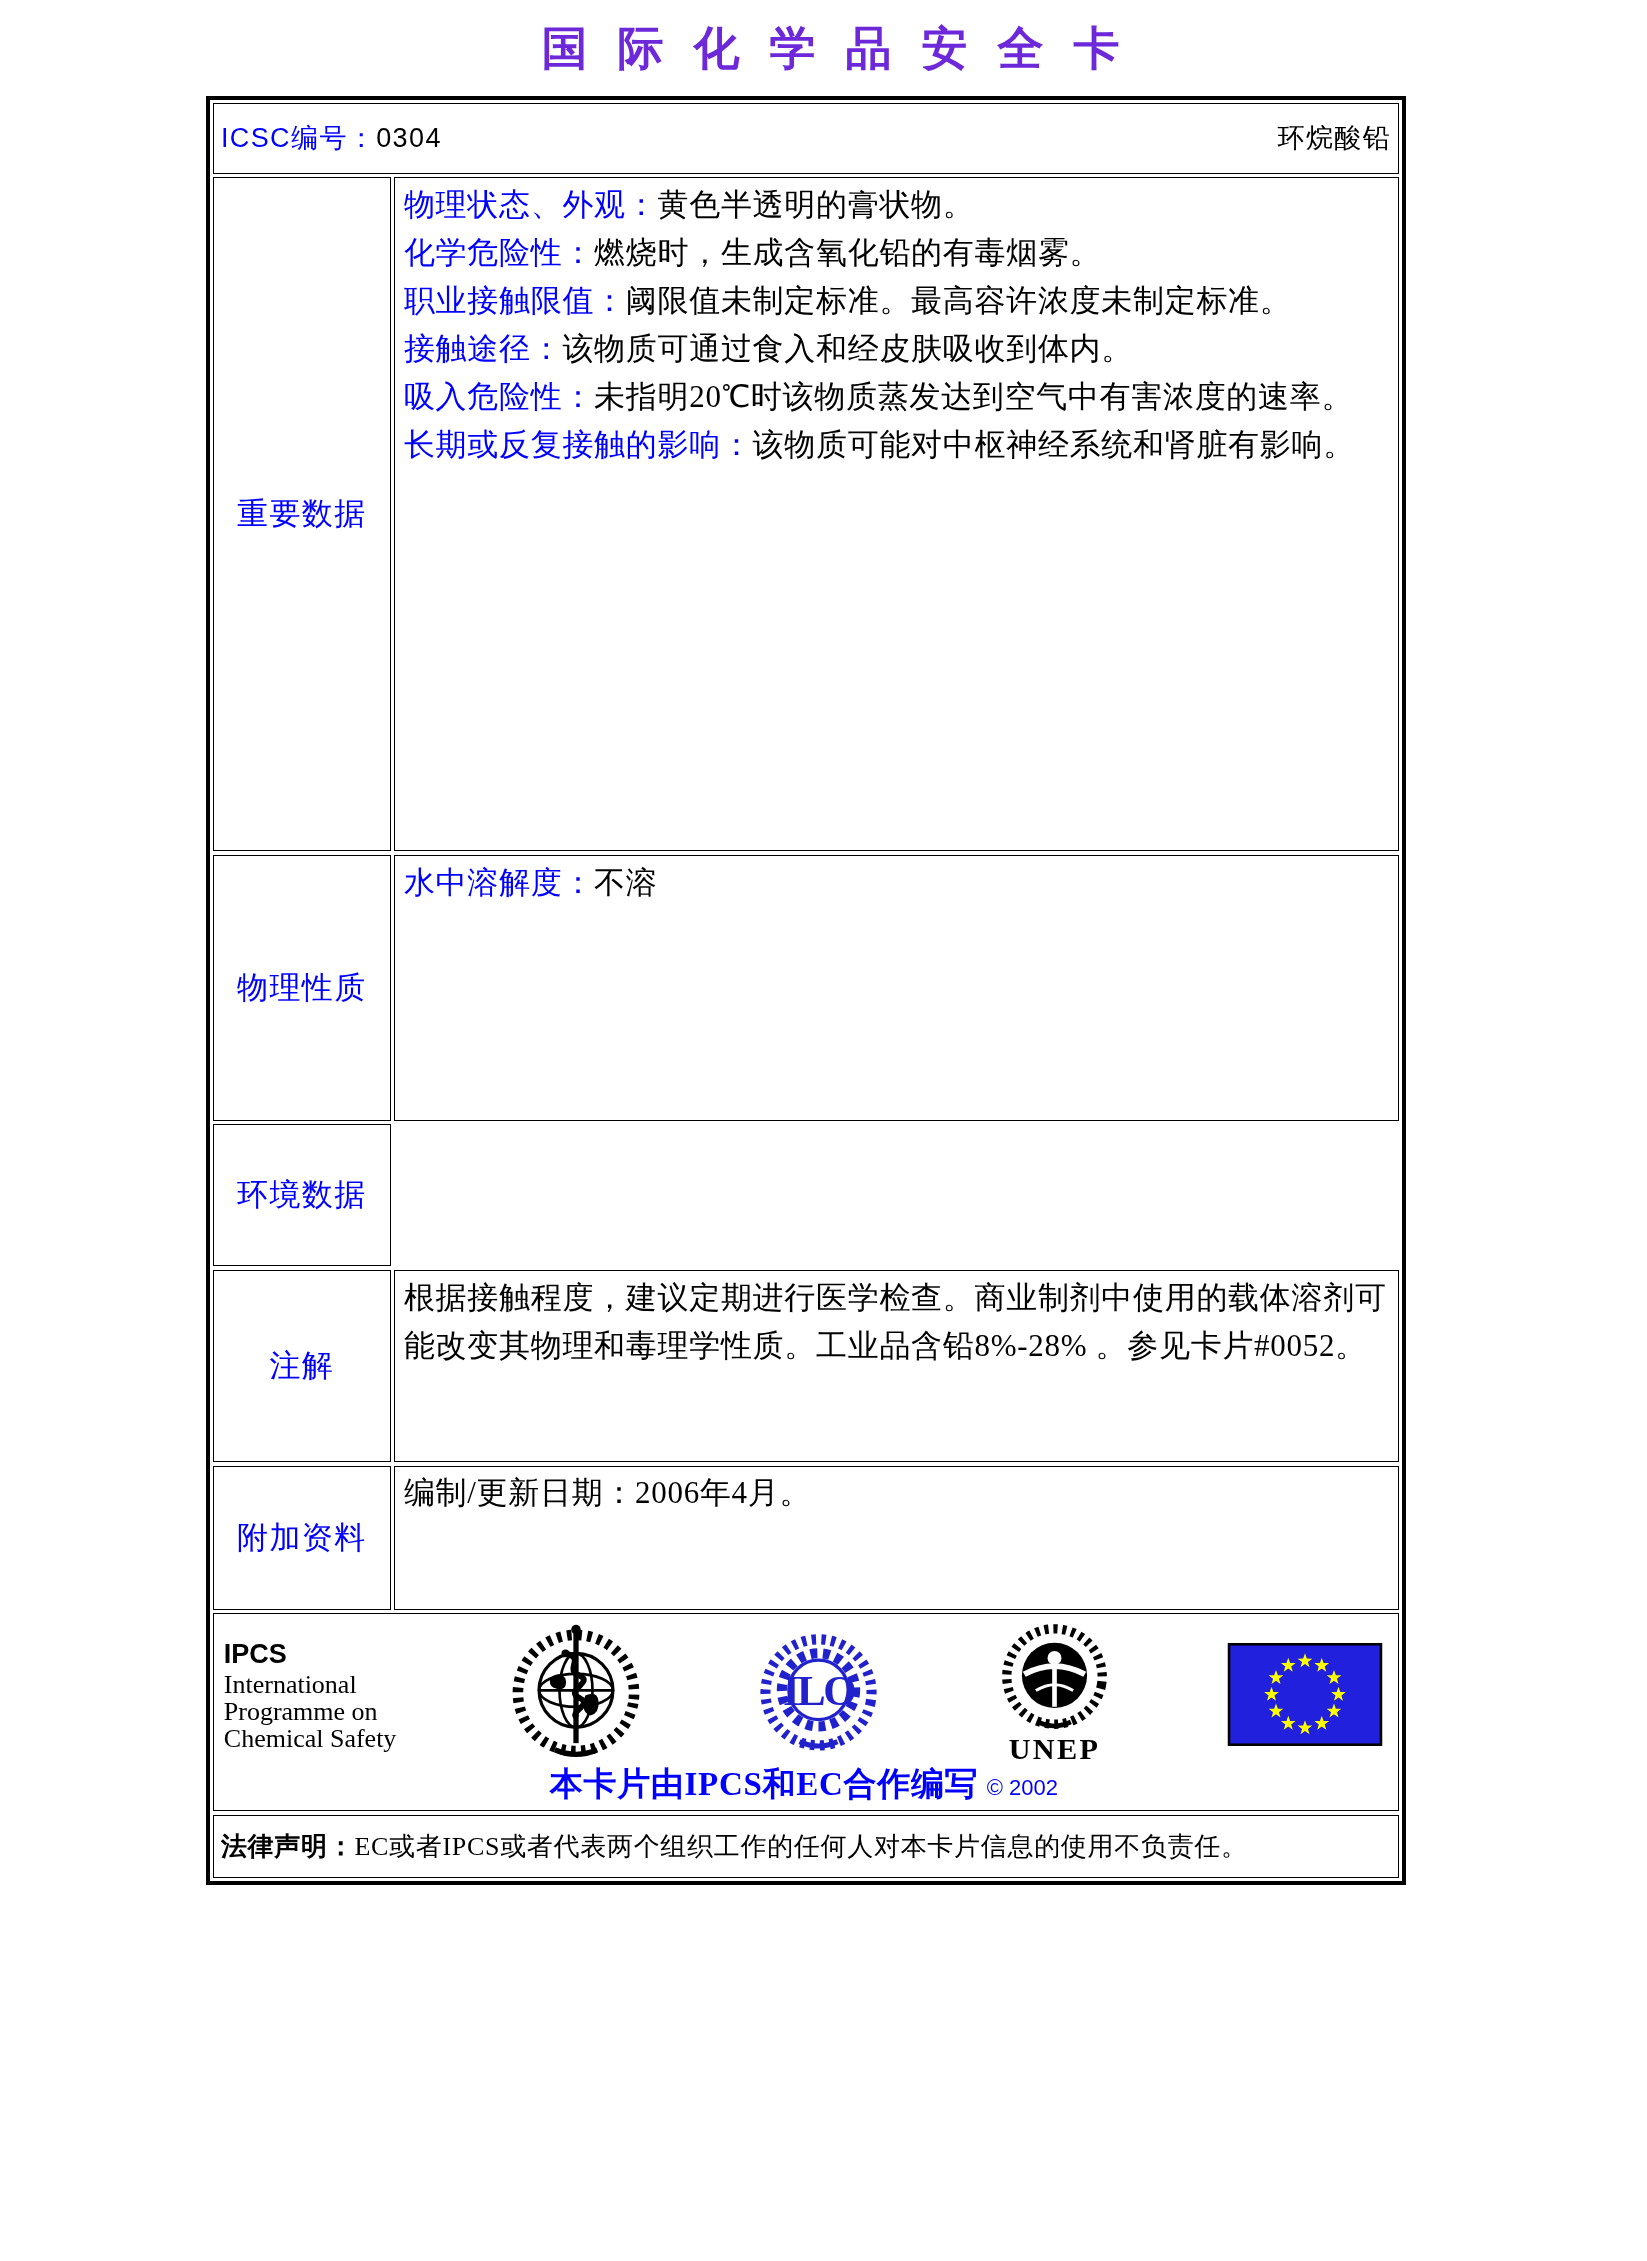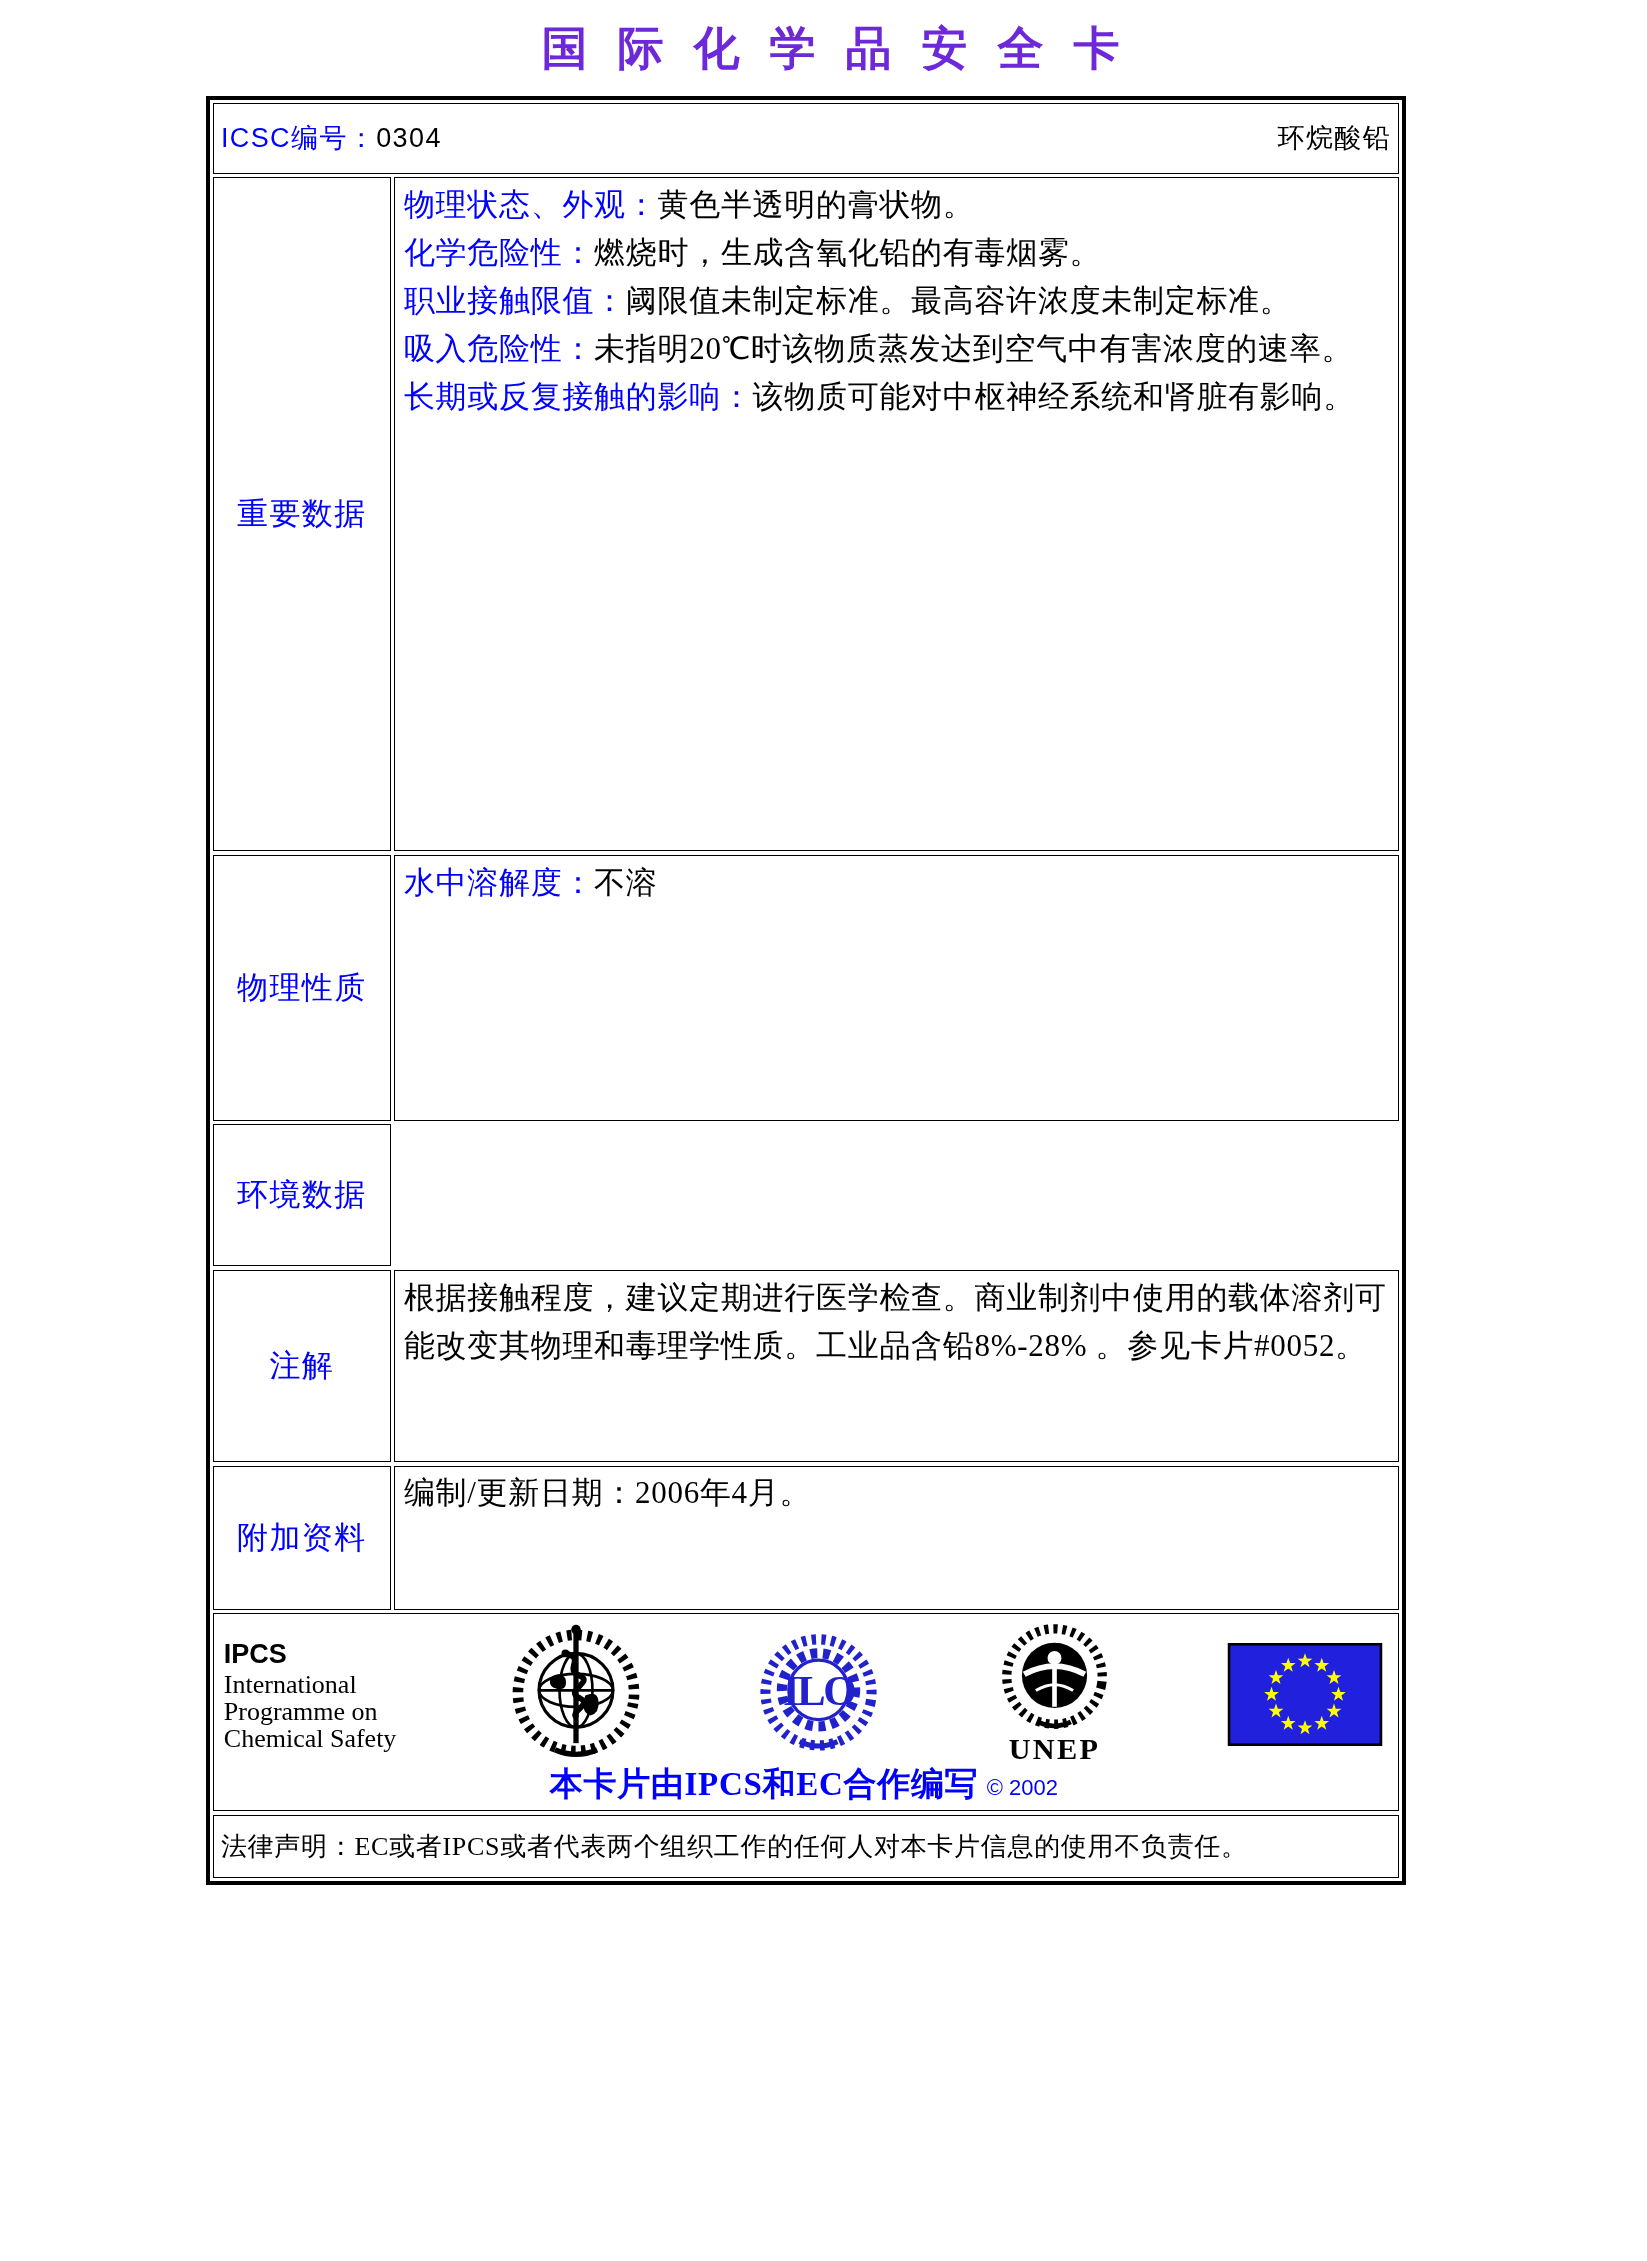--- a/index.html
+++ b/index.html
@@ -40,21 +40,21 @@
   .who-logo{margin-top:1.4px;}
   .ilo-logo{margin-top:13px;}
   .unep-logo{margin-top:2.8px;}
   .eu-flag{margin-top:23px;}
   .copyright{text-align:center;margin-top:1.4px;color:#0000ff;white-space:nowrap;}
   .copyright .main{font-weight:bold;font-size:33px;letter-spacing:0.7px;font-family:Liberation Serif, serif;}
   .copyright .year{font-size:22px;margin-left:8.5px;}
   
   .legal-cell{flex:1;display:flex;align-items:center;padding:0 7.1px;
        font-size:26px;letter-spacing:0.7px;}
-  .legal-label{font-weight:normal;text-align:right;}
+  .legal-label{font-weight:bold;text-align:right;}
   .legal-text{font-family:"Liberation Serif",serif;}
   .nowrap{white-space:nowrap;}
 </style>
 </head>
 <body>
 
 <div class="page-title" style="color:#6d28d9">国际化学品安全卡</div>
 
 <div class="card">
 
@@ -68,20 +68,21 @@
   </div>
 
   <div class="row r-important">
     <div class="cell label-cell">
       <span class="lbl">重要数据</span>
     </div>
     <div class="cell content-cell">
       <div><span class="lbl">物理状态、外观：</span><span class="txt">黄色半透明的膏状物。</span></div>
       <div><span class="lbl">化学危险性：</span><span class="txt">燃烧时，生成含氧化铅的有毒烟雾。</span></div>
       <div><span class="lbl">职业接触限值：</span><span class="txt">阈限值未制定标准。最高容许浓度未制定标准。</span></div>
+      <div><span class="lbl">接触途径：</span><span class="txt">该物质可通过食入和经皮肤吸收到体内。</span></div>
       <div><span class="lbl">吸入危险性：</span><span class="txt">未指明20℃时该物质蒸发达到空气中有害浓度的速率。</span></div>
       <div><span class="lbl">长期或反复接触的影响：</span><span class="txt">该物质可能对中枢神经系统和肾脏有影响。</span></div>
     </div>
   </div>
 
   <div class="row r-physical">
     <div class="cell label-cell">
       <span class="lbl">物理性质</span>
     </div>
     <div class="cell content-cell">

